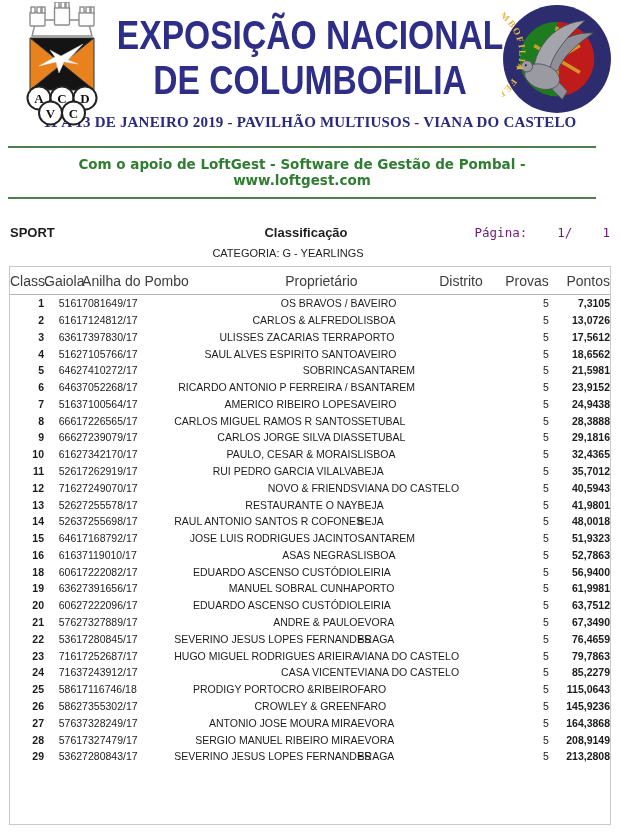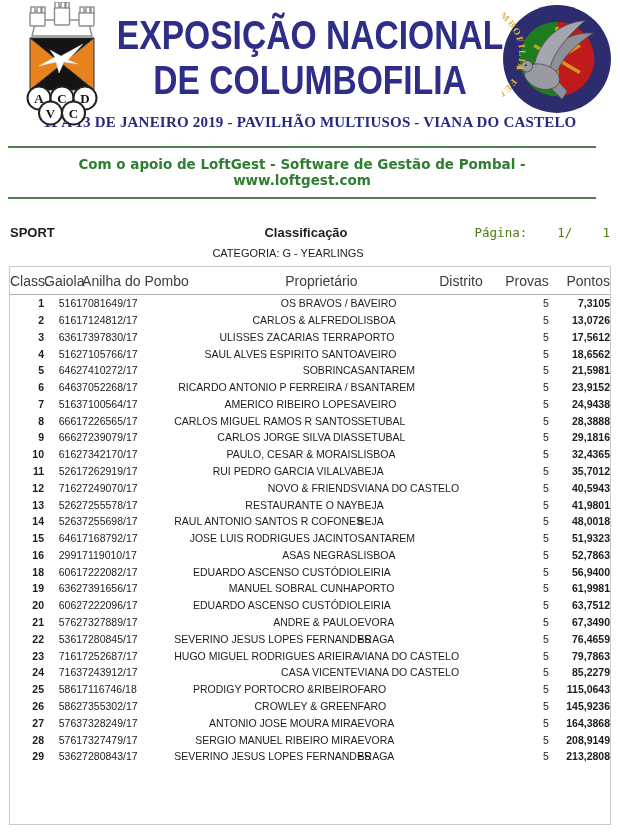--- a/index.html
+++ b/index.html
@@ -32,21 +32,21 @@
   
   .report-row {
     margin:26px 10px 0 10px;
     display:grid; grid-template-columns:1fr auto 1fr; align-items:baseline;
     font-size:13px;
   }
   .report-section { font-weight:bold; text-align:left; }
   .report-title   { font-weight:bold; text-align:center; position:relative; left:-22px;margin-left:36px; }
   .report-page {
     text-align:right; font-family:"DejaVu Sans Mono", monospace;
-    font-size:12.5px; color:#4d7c0f; white-space:pre;
+    font-size:12.5px; color:#701a75; white-space:pre;
   }
   .category { text-align:center; margin-top:7px; font-size:11px; color:#222; position:relative; left:-22px; }
   
   .table-box {
     position:absolute; left:9px; right:9px; top:266px; bottom:8px;
     border:1px solid #c9c9c9;
   }
   table.results { width:100%; border-collapse:collapse; table-layout:fixed; }
   table.results th {
     font-weight:normal; font-size:14px; color:#3c3c3c; text-align:right;
@@ -309,21 +309,21 @@
             <td class="c0">15</td>
             <td class="c1">6461</td>
             <td class="c2">7168792/17</td>
             <td class="c3">JOSE LUIS RODRIGUES JACINTO</td>
             <td class="c4">SANTAREM</td>
             <td class="c5">5</td>
             <td class="c6">51,9323</td>
           </tr>
           <tr>
             <td class="c0">16</td>
-            <td class="c1">2991</td>
+            <td class="c1">6163</td>
             <td class="c2">7119010/17</td>
             <td class="c3">ASAS NEGRAS</td>
             <td class="c4">LISBOA</td>
             <td class="c5">5</td>
             <td class="c6">52,7863</td>
           </tr>
           <tr>
             <td class="c0">18</td>
             <td class="c1">6061</td>
             <td class="c2">7222082/17</td>

